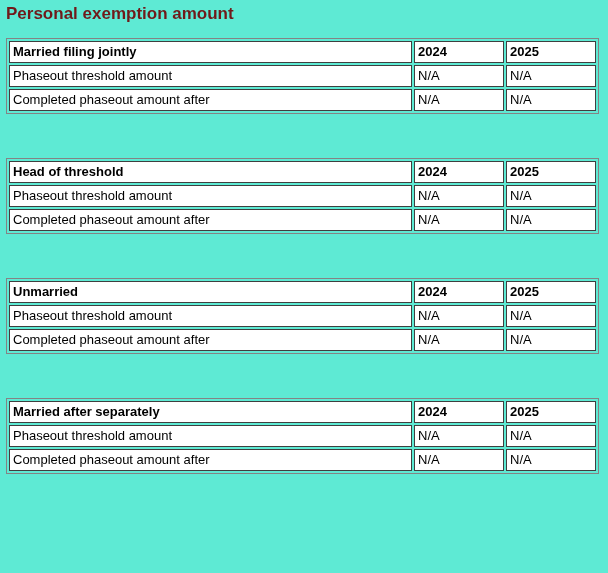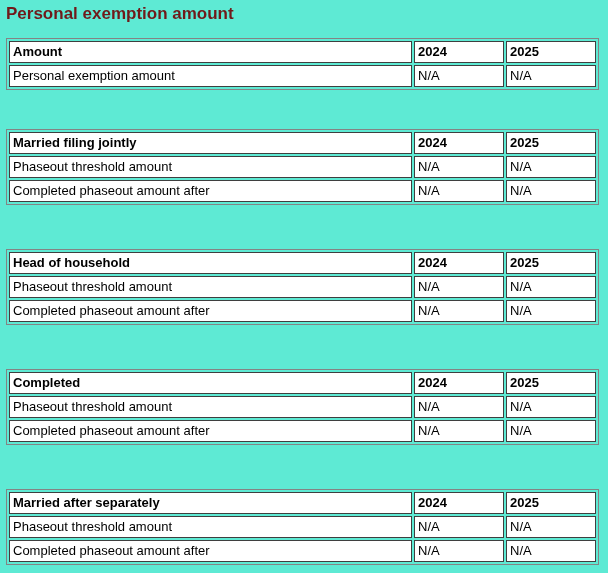--- a/index.html
+++ b/index.html
@@ -55,36 +55,20 @@
     width: 82px;
   }
 </style>
 </head>
 <body>
 
 <div class="page">
 
   <h1 class="page-title">Personal exemption amount</h1>
 
-  <table class="tbl first">
-    <thead>
-      <tr>
-        <th>Amount</th>
-        <th class="col-year">2024</th>
-        <th class="col-year">2025</th>
-      </tr>
-    </thead>
-    <tbody>
-      <tr>
-        <td>Personal exemption amount</td>
-        <td>N/A</td>
-        <td>N/A</td>
-      </tr>
-    </tbody>
-  </table>
 
   <table class="tbl">
     <thead>
       <tr>
         <th>Married filing jointly</th>
         <th class="col-year">2024</th>
         <th class="col-year">2025</th>
       </tr>
     </thead>
     <tbody>
@@ -97,21 +81,21 @@
         <td>Completed phaseout amount after</td>
         <td>N/A</td>
         <td>N/A</td>
       </tr>
     </tbody>
   </table>
 
   <table class="tbl">
     <thead>
       <tr>
-        <th>Head of household</th>
+        <th>Head of threshold</th>
         <th class="col-year">2024</th>
         <th class="col-year">2025</th>
       </tr>
     </thead>
     <tbody>
       <tr>
         <td>Phaseout threshold amount</td>
         <td>N/A</td>
         <td>N/A</td>
       </tr>
@@ -119,21 +103,21 @@
         <td>Completed phaseout amount after</td>
         <td>N/A</td>
         <td>N/A</td>
       </tr>
     </tbody>
   </table>
 
   <table class="tbl">
     <thead>
       <tr>
-        <th>Completed</th>
+        <th>Unmarried</th>
         <th class="col-year">2024</th>
         <th class="col-year">2025</th>
       </tr>
     </thead>
     <tbody>
       <tr>
         <td>Phaseout threshold amount</td>
         <td>N/A</td>
         <td>N/A</td>
       </tr>

